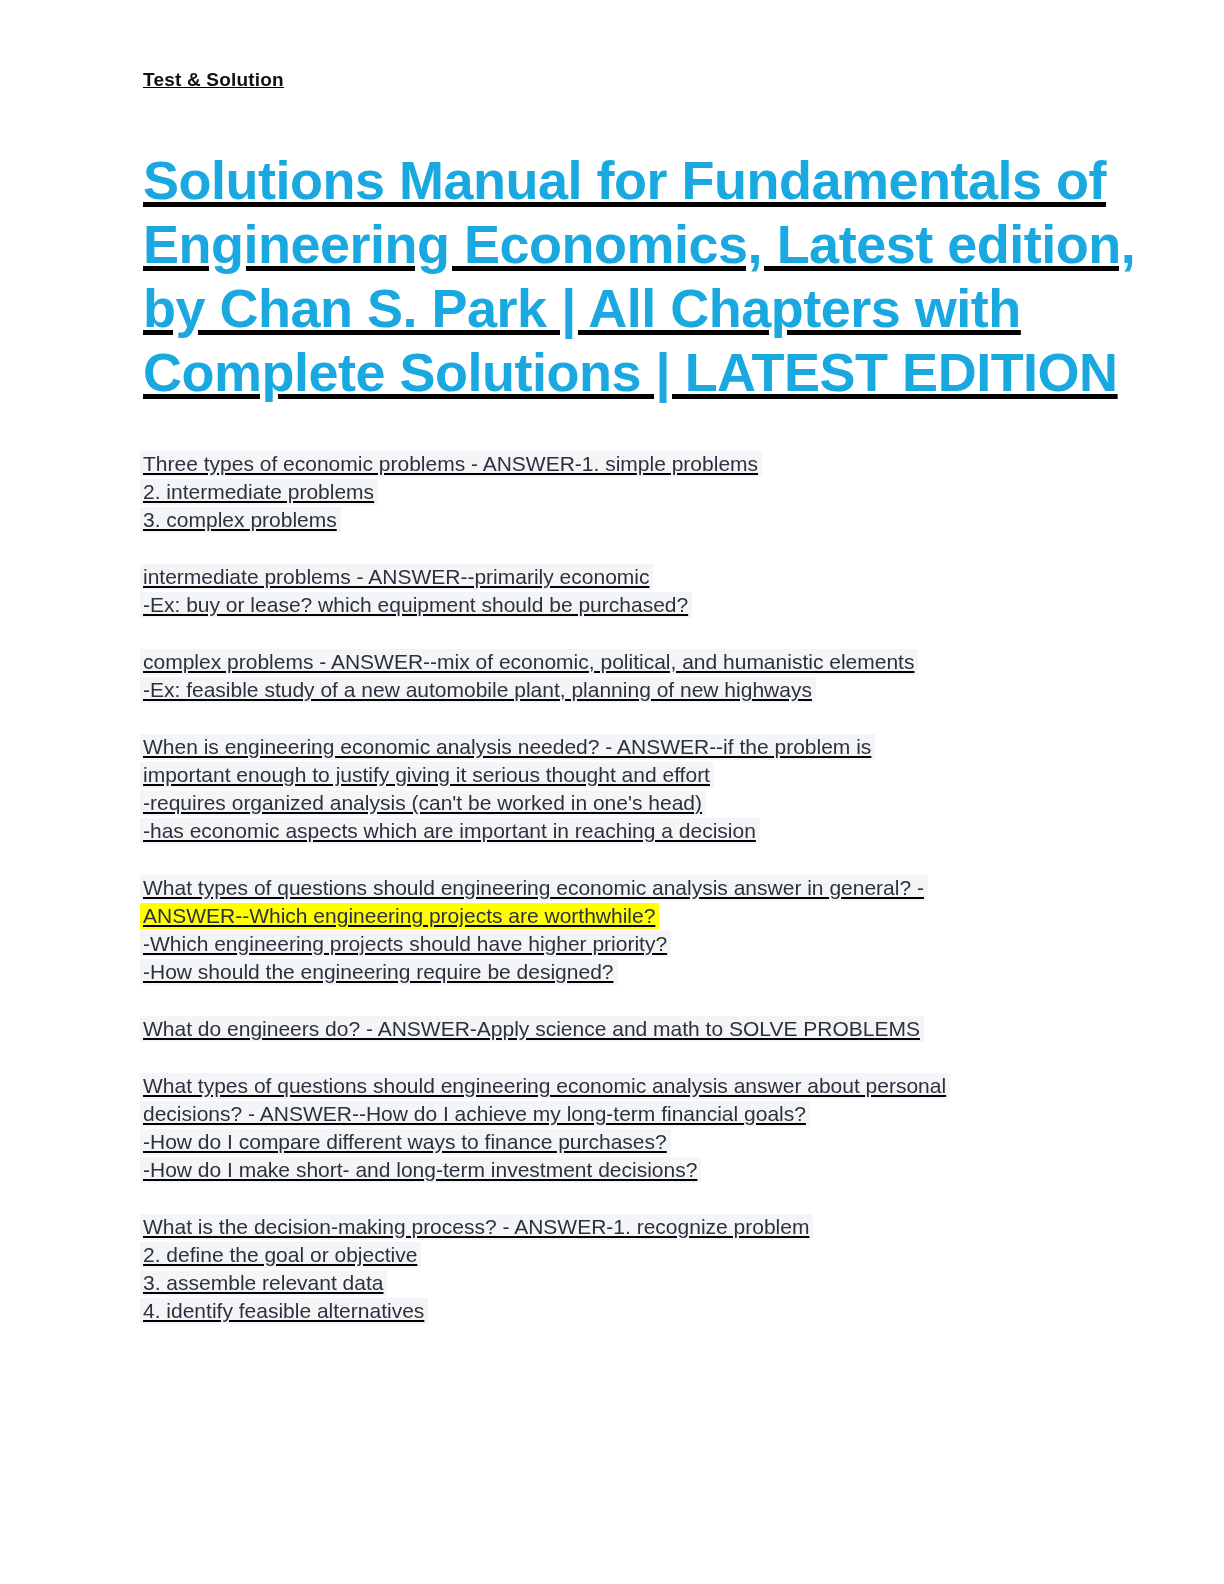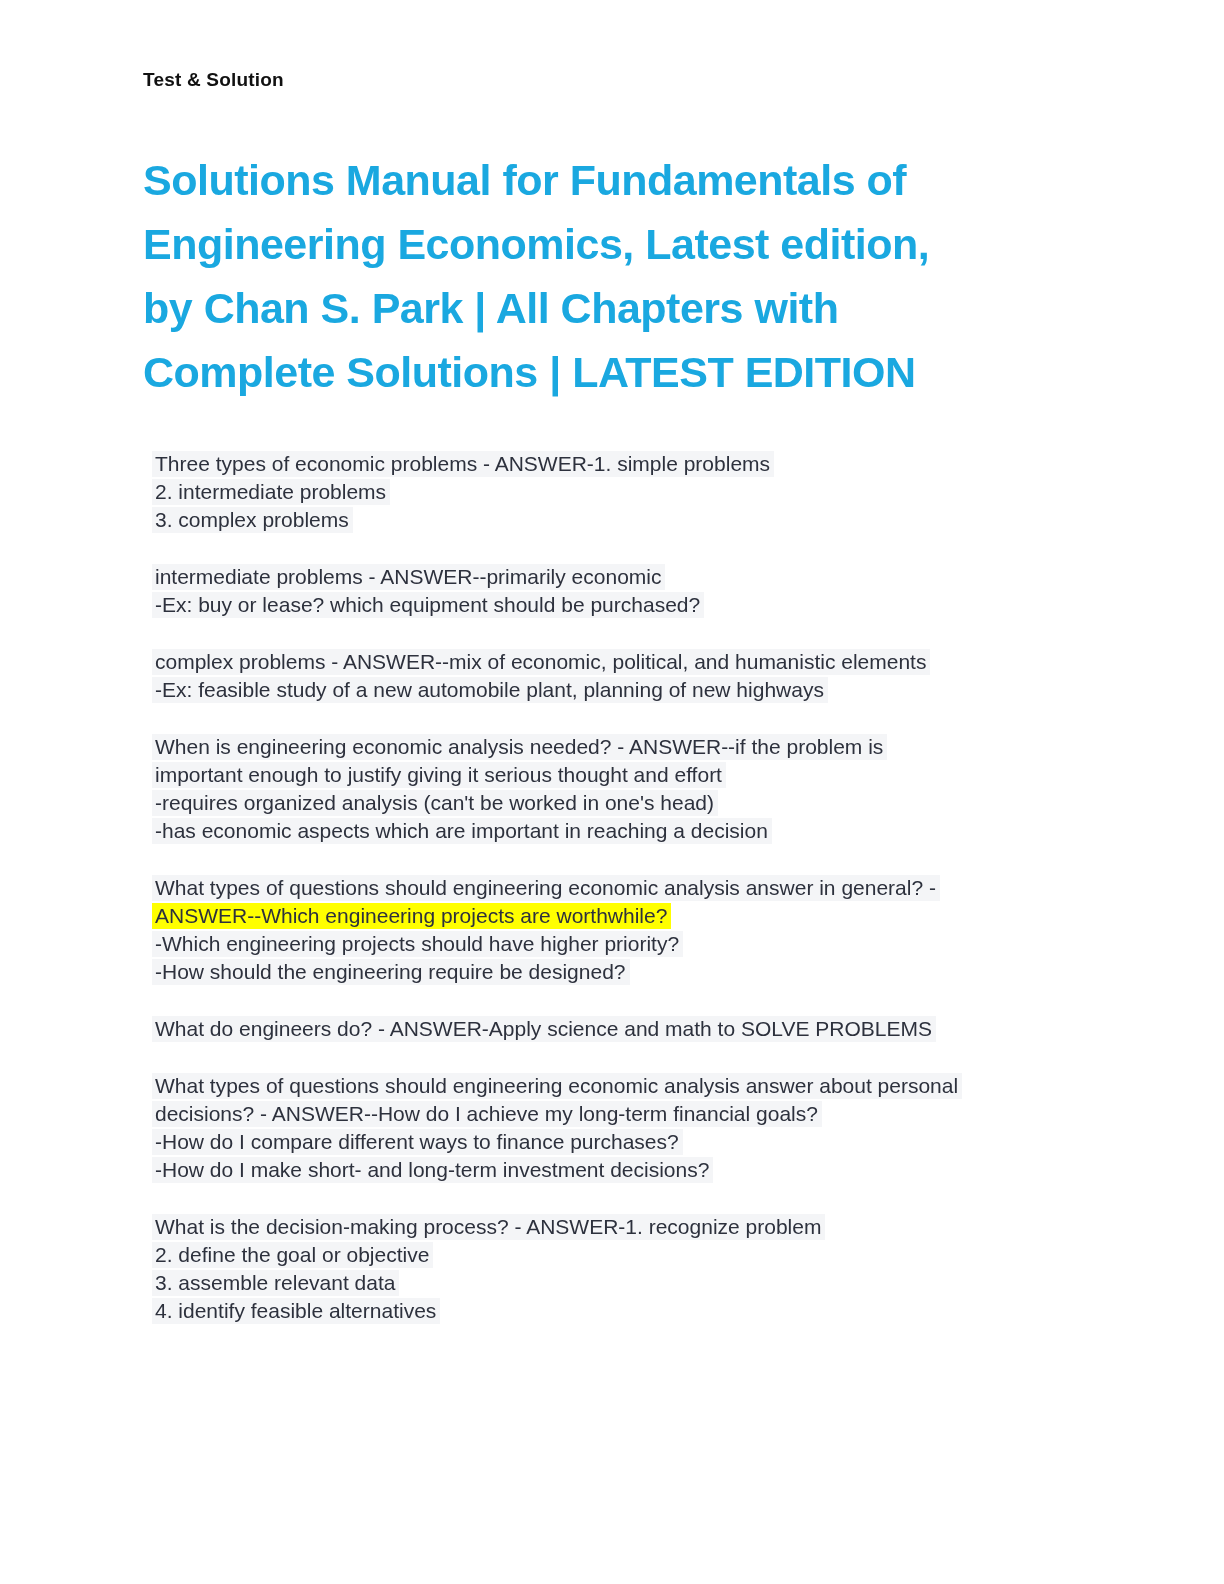--- a/index.html
+++ b/index.html
@@ -9,44 +9,45 @@
   }
   .page {
     position: relative;
     width: 1224px;
     height: 1584px;
     background: #ffffff;
     overflow: hidden;
     font-family: "Liberation Sans", sans-serif;
     box-sizing: border-box;
     padding: 68px 140px 8px 143px;
+    text-decoration: underline;
   }
   .doc-header {
     font-size: 19px;
     font-weight: 700;
     color: #111111;
     letter-spacing: 0.2px;
     line-height: 24px;
   }
   .doc-title {
     margin-top: 56px;
-    font-size: 43px;
+    font-size: 54px;
     font-weight: 700;
     color: var(--title-color, #1aa8e0);
     line-height: 64px;
     letter-spacing: -0.5px;
   }
   .title-line {
     white-space: nowrap;
   }
   .qa-content {
     margin-top: 46px;
   }
   .qa-block {
-    margin: 0 0 29px 12px;
+    margin: 0 0 29px 0;
   }
   .qa-line {
     line-height: 28px;
     font-size: 21px;
     color: var(--body-color, #2d313d);
     white-space: nowrap;
   }
   .mark {
     padding: 1px 4px 2px 3px;
     margin-left: -3px;

